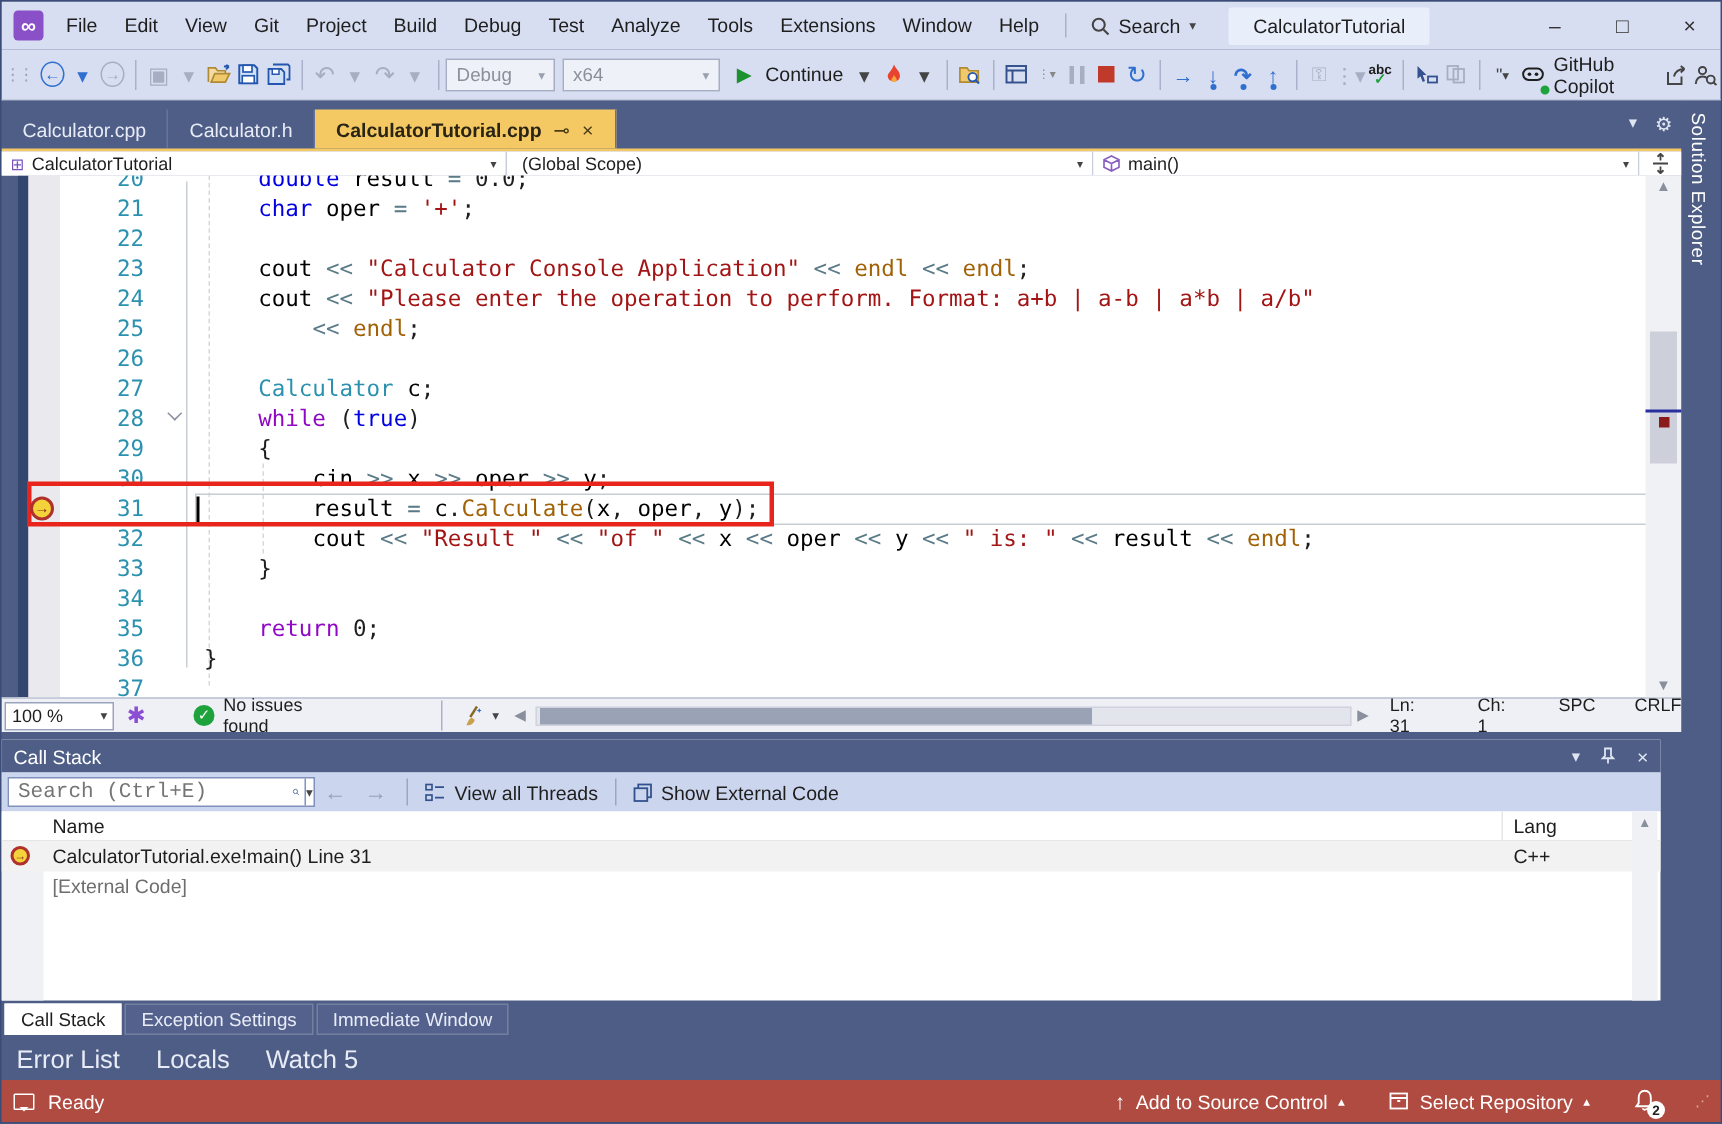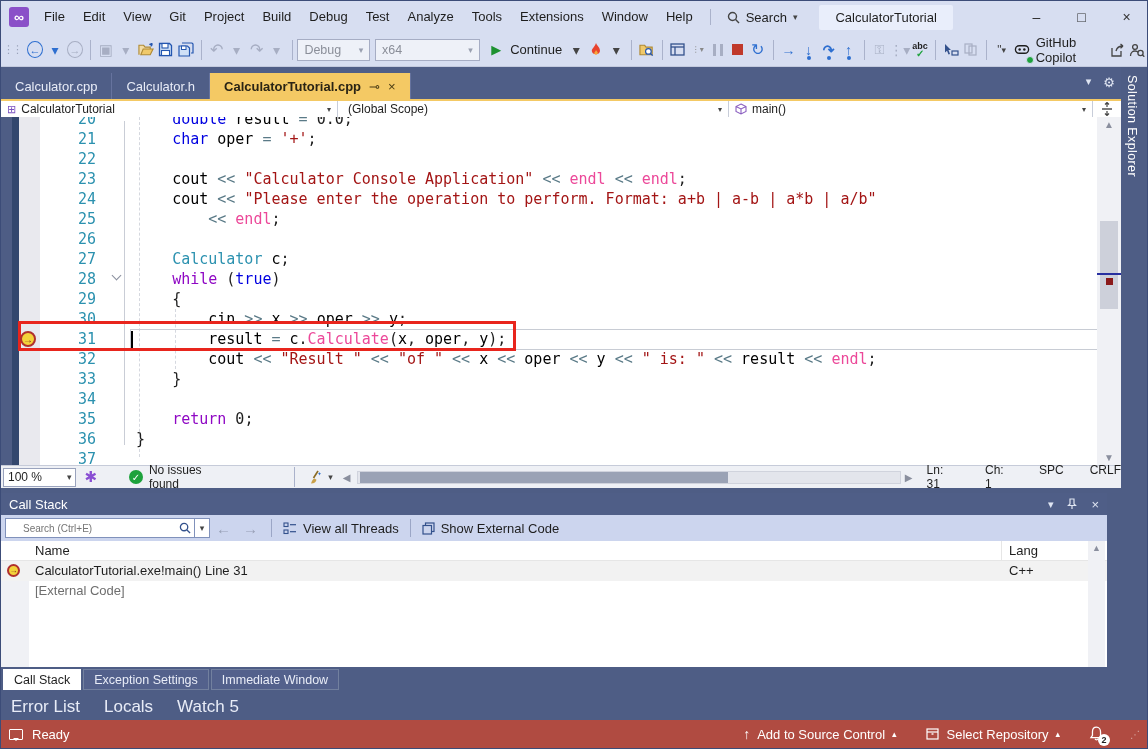--- a/index.html
+++ b/index.html
@@ -67,21 +67,21 @@
   .editor { position:absolute; left:0; top:116px; width:1096px; height:348px; background:#fff; overflow:hidden;margin-left:11px; }
   .editor .edge { position:absolute; left:0; top:0; width:7px; height:348px; background:#33476e; }
   .editor .gutter { position:absolute; left:7px; top:0; width:21px; height:348px; background:#e9e9ee; }
   .codewrap { position:absolute; left:0; top:-8px; width:100%; }
   .crow { position:relative; height:20px; font-family:"DejaVu Sans Mono","Liberation Mono",monospace;
           font-size:15px; line-height:20px; white-space:pre; }
   .crow .ln { position:absolute; left:28px; width:56px; text-align:right; color:#2b91af; }
   .crow .ctext { position:absolute; left:124px; }
   .crow .fold { position:absolute; left:101px; top:3px; width:7px; height:7px;
                 border-right:1.5px solid #8a8f9e; border-bottom:1.5px solid #8a8f9e; transform:rotate(45deg); }
-  .tk-kw{color:#0000e0} .tk-ctrl{color:#8f08c4} .tk-type{color:#2b91af} .tk-fn{color:#ec4899}
+  .tk-kw{color:#0000e0} .tk-ctrl{color:#8f08c4} .tk-type{color:#2b91af} .tk-fn{color:#a16207}
   .tk-var{color:#000000} .tk-str{color:#a31515} .tk-num{color:#1e1e1e} .tk-op{color:#5a7a87} .tk-pl{color:#1e1e1e}
   .outline-line { position:absolute; left:112px; top:4px; width:1px; height:324px; background:#c9cdd6; }
   .guide1 { position:absolute; left:127px; top:0; width:0; height:340px; border-left:1px dashed #d5d8df; }
   .guide2 { position:absolute; left:163px; top:192px; width:0; height:60px; border-left:1px dashed #d5d8df; }
   .curbox { position:absolute; left:118px; top:212px; width:976px; height:21px; border:1px solid #c8ccd4; }
   .caret { position:absolute; left:119px; top:214px; width:2px; height:17px; background:#000; }
   .redrect { position:absolute; left:6px; top:204px; width:498px; height:30px; border:3px solid #e8251d; z-index:5; }
   .bp-arrow { width:16px; height:16px; border-radius:50%; background:#f3d23a; border:2.5px solid #b0302c;
               display:flex; align-items:center; justify-content:center; font-size:10px; font-weight:bold; color:#8a2a20; }
   .gutter-icon { position:absolute; left:8px; top:214px; z-index:6; }
@@ -105,22 +105,22 @@
   .edright { display:flex; gap:26px; margin-left:14px; }
 
   
   .callstack { position:absolute; left:0; top:492px; width:1106px; height:174px; background:#fff; }
   .cs-header { position:absolute; left:0; top:0; width:100%; height:22px; background:#4f5e87; color:#fff;
                font-size:13px; display:flex; align-items:center; padding:0 8px; }
   .cs-hicons { margin-left:auto; display:flex; gap:14px; align-items:center; font-size:11px; color:#dfe5f2; }
   .cs-toolbar { position:absolute; left:0; top:22px; width:100%; height:26px; background:#ccd5ee;
                 display:flex; align-items:center; padding:0 4px; font-size:13px; color:#1e1e1e; }
   .cs-search { width:205px; height:20px; background:#fff; border:1px solid #8091bb; display:flex; align-items:center; }
-  .cs-search input { flex:1; border:none; outline:none; font-size:10px; color:#555; padding:0 17px;
-                     font-family:Liberation Sans, sans-serif; background:transparent; }
+  .cs-search input { flex:1; border:none; outline:none; font-size:14px; color:#555; padding:0 6px;
+                     font-family:Liberation Mono, monospace; background:transparent; }
   .cs-search .sdrop { width:15px; height:100%; border-left:1px solid #8091bb; display:flex; align-items:center;
                       justify-content:center; }
   .cs-arrows { color:#98a0b6; font-size:15px; margin:0 6px; display:flex; gap:12px; }
   .csep { width:1px; height:18px; background:#9ba6c6; margin:0 7px; }
   .cs-btn { display:flex; align-items:center; gap:6px; padding:0 4px; }
   .cs-colhdr { position:absolute; left:0; top:48px; width:100%; height:20px; background:#fff;
                border-bottom:1px solid #e6e6e6; font-size:13px; color:#1e1e1e; }
   .cs-leftmargin { position:absolute; left:0; top:48px; width:28px; height:126px; background:#f0f1f5; }
   .cs-rows { position:absolute; left:0; top:68px; width:100%; }
   .cs-row { position:relative; height:20px; font-size:13px; line-height:20px; }

